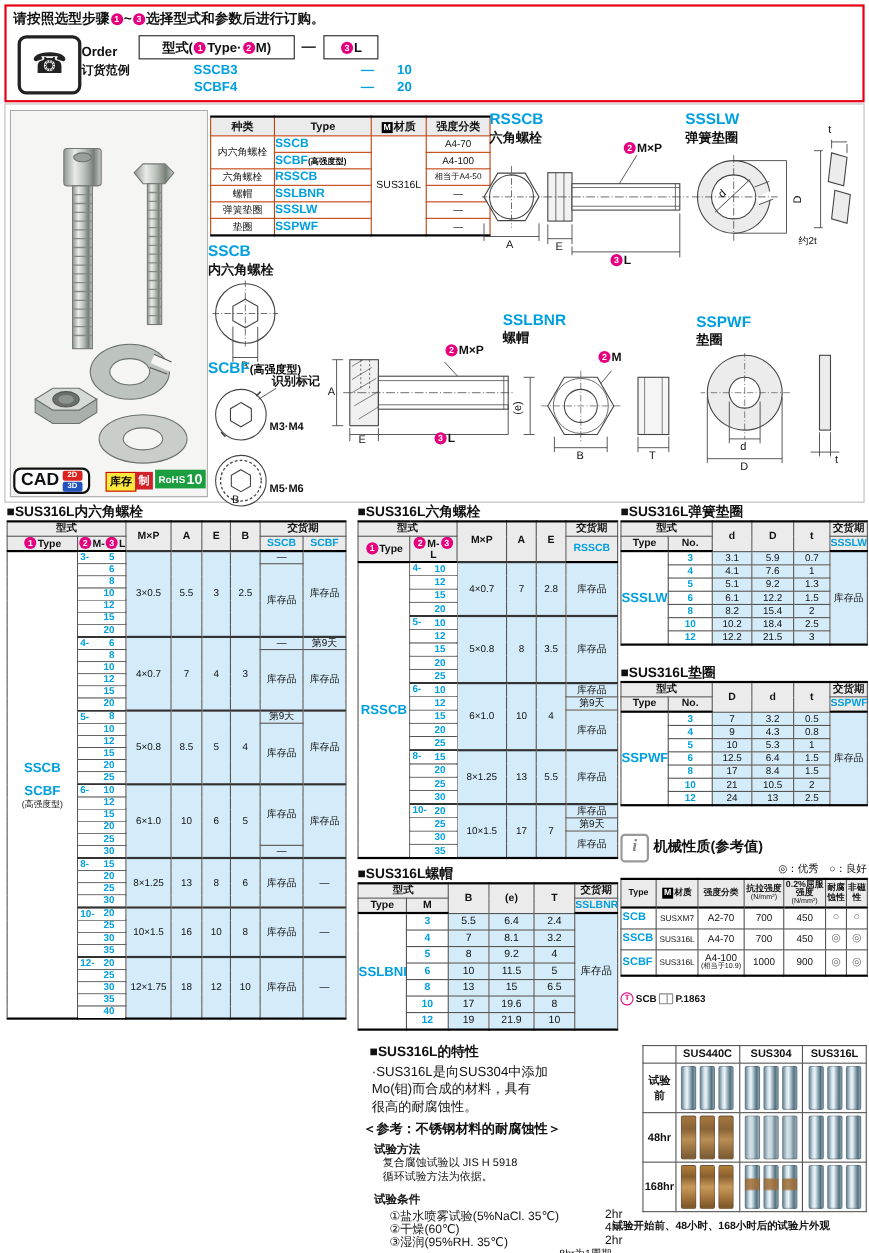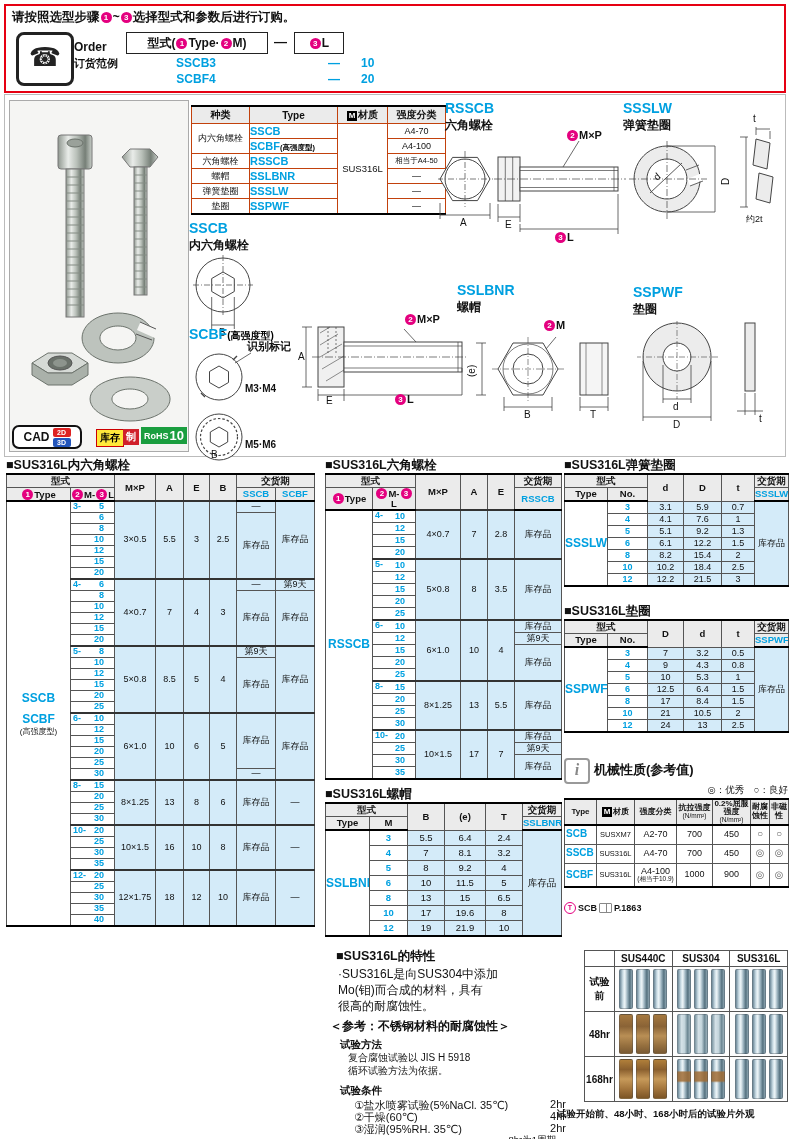--- a/index.html
+++ b/index.html
@@ -31,21 +31,21 @@
   .fignote{font-size:10px;color:#000;font-weight:bold}
   .figname{position:absolute;font-weight:bold;font-size:12px;white-space:nowrap}
   .dim{position:absolute;font-size:10px;white-space:nowrap}
   .dimp{position:absolute;font-size:11px;font-weight:bold;white-space:nowrap}
   .rot{transform:rotate(-90deg);transform-origin:left top}
   .rotd{transform:rotate(-40deg);transform-origin:center}
   svg{display:block}
   
   .cadbadge{position:absolute;left:8px;top:330px;width:66px;height:20px;border:2px solid #111;border-radius:7px;
             background:#fff;display:flex;align-items:center;justify-content:center;gap:3px}
-  .cadbadge .cadtxt{font-size:12px;font-weight:bold}
+  .cadbadge .cadtxt{font-size:16px;font-weight:bold}
   .cadstack{display:flex;flex-direction:column;gap:1px}
   .cadstack span{display:block;width:18px;height:9px;font-size:7px;font-weight:bold;color:#fff;
                  text-align:center;line-height:9px;border-radius:2px}
   .b2d{background:#dd2222}.b3d{background:#2255bb}
   .stockbadge{position:absolute;left:91px;top:334px;background:#ffe93b;border:1px solid #c00;color:#000;
               font-size:10px;font-weight:bold;padding:1px 3px}
   .makebadge{position:absolute;left:118px;top:334px;background:#d0202a;color:#fff;font-size:10px;
              font-weight:bold;padding:1px 3px}
   .rohsbadge{position:absolute;left:136px;top:332px;background:#1a9e3f;color:#fff;font-weight:bold;
              padding:1px 3px;font-size:9px;display:flex;align-items:center}
@@ -301,21 +301,21 @@
             <polygon points="186,26 200,30 197,56 183,52"></polygon>
             <polygon points="189,60 203,64 200,90 186,86"></polygon>
           </g>
           <path d="M186 22v-8M200 26v-8M186 16h14" stroke-width=".8"></path>
           <path d="M176 24v70M170 24h8M170 94h8" stroke-width=".8"></path>
         </g>
       </svg>
       <span class="dim" style="left:183px;top:0px">t</span>
       <span class="dim rotd" style="left:84px;top:58px">d</span>
       <span class="dim rot" style="left:150px;top:72px">D</span>
-      <span class="dim" style="left:176px;top:100px;font-size:9px">约2t</span>
+      <span class="dim" style="left:156px;top:100px;font-size:9px">约2t</span>
     </div>
 
     <span class="figcode" style="left:184px;top:126px">SSCB</span>
     <span class="figname" style="left:184px;top:142px">内六角螺栓</span>
     <div class="abs" style="left:188px;top:158px;width:90px;height:104px">
       <svg viewBox="0 0 90 104" width="90" height="104">
         <g stroke="#444" fill="none">
           <circle cx="30" cy="32" r="27" fill="#fff"></circle>
           <polygon points="30,19 41.3,25.5 41.3,38.5 30,45 18.7,38.5 18.7,25.5"></polygon>
           <path d="M30 2v60M0 32h60" stroke-dasharray="6,2,1,2" stroke-width=".7"></path>

